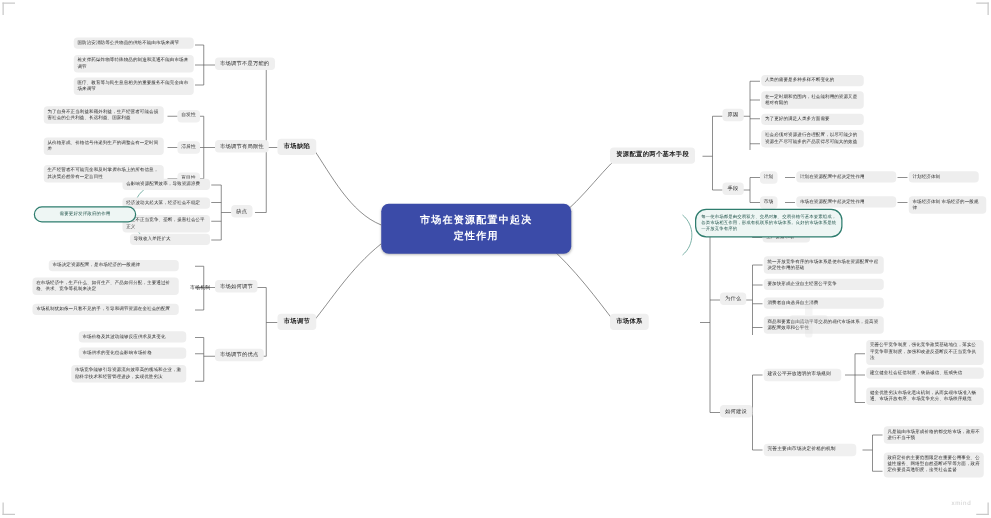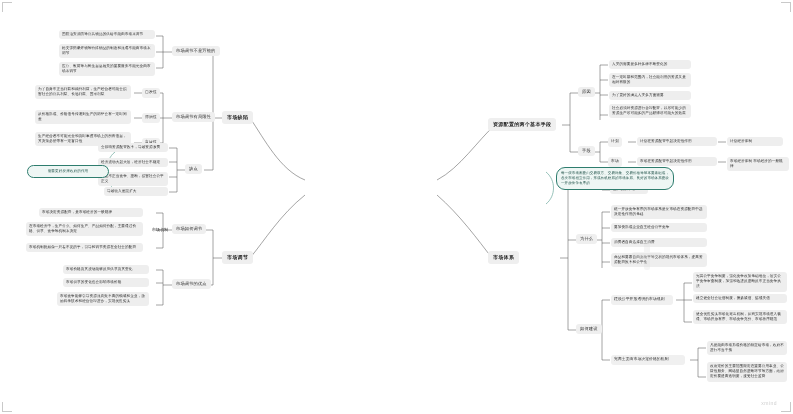--- a/index.html
+++ b/index.html
@@ -178,20 +178,24 @@
       <path d="M698 348 L 698 377"></path>
       <path d="M698 348 L 706 348"></path>
       <path d="M698 377 L 706 377"></path>
     </g>
     <g fill="none" stroke="#6aa79c" stroke-width="0.7">
       <path d="M115 152 C 104 160, 104 182, 115 190"></path>
       <path d="M546 172 C 556 180, 556 196, 546 204"></path>
     </g>
   </svg>
 
+  <div class="center" style="left:305px;top:163px;width:132px;">
+    <span style="white-space:pre-line;">市场在资源配置中起决
+定性作用</span>
+  </div>
 
   <div class="node lvl1" style="left:222px;top:111px;">
     <span>市场缺陷</span>
   </div>
 
   <div class="node lvl2" style="left:172px;top:46px;">
     <span>市场调节不是万能的</span>
   </div>
   <div class="node leaf" style="left:59px;top:30px;width:96px;">
     <span>国防治安消防等公共物品的供给不能由市场来调节</span>

